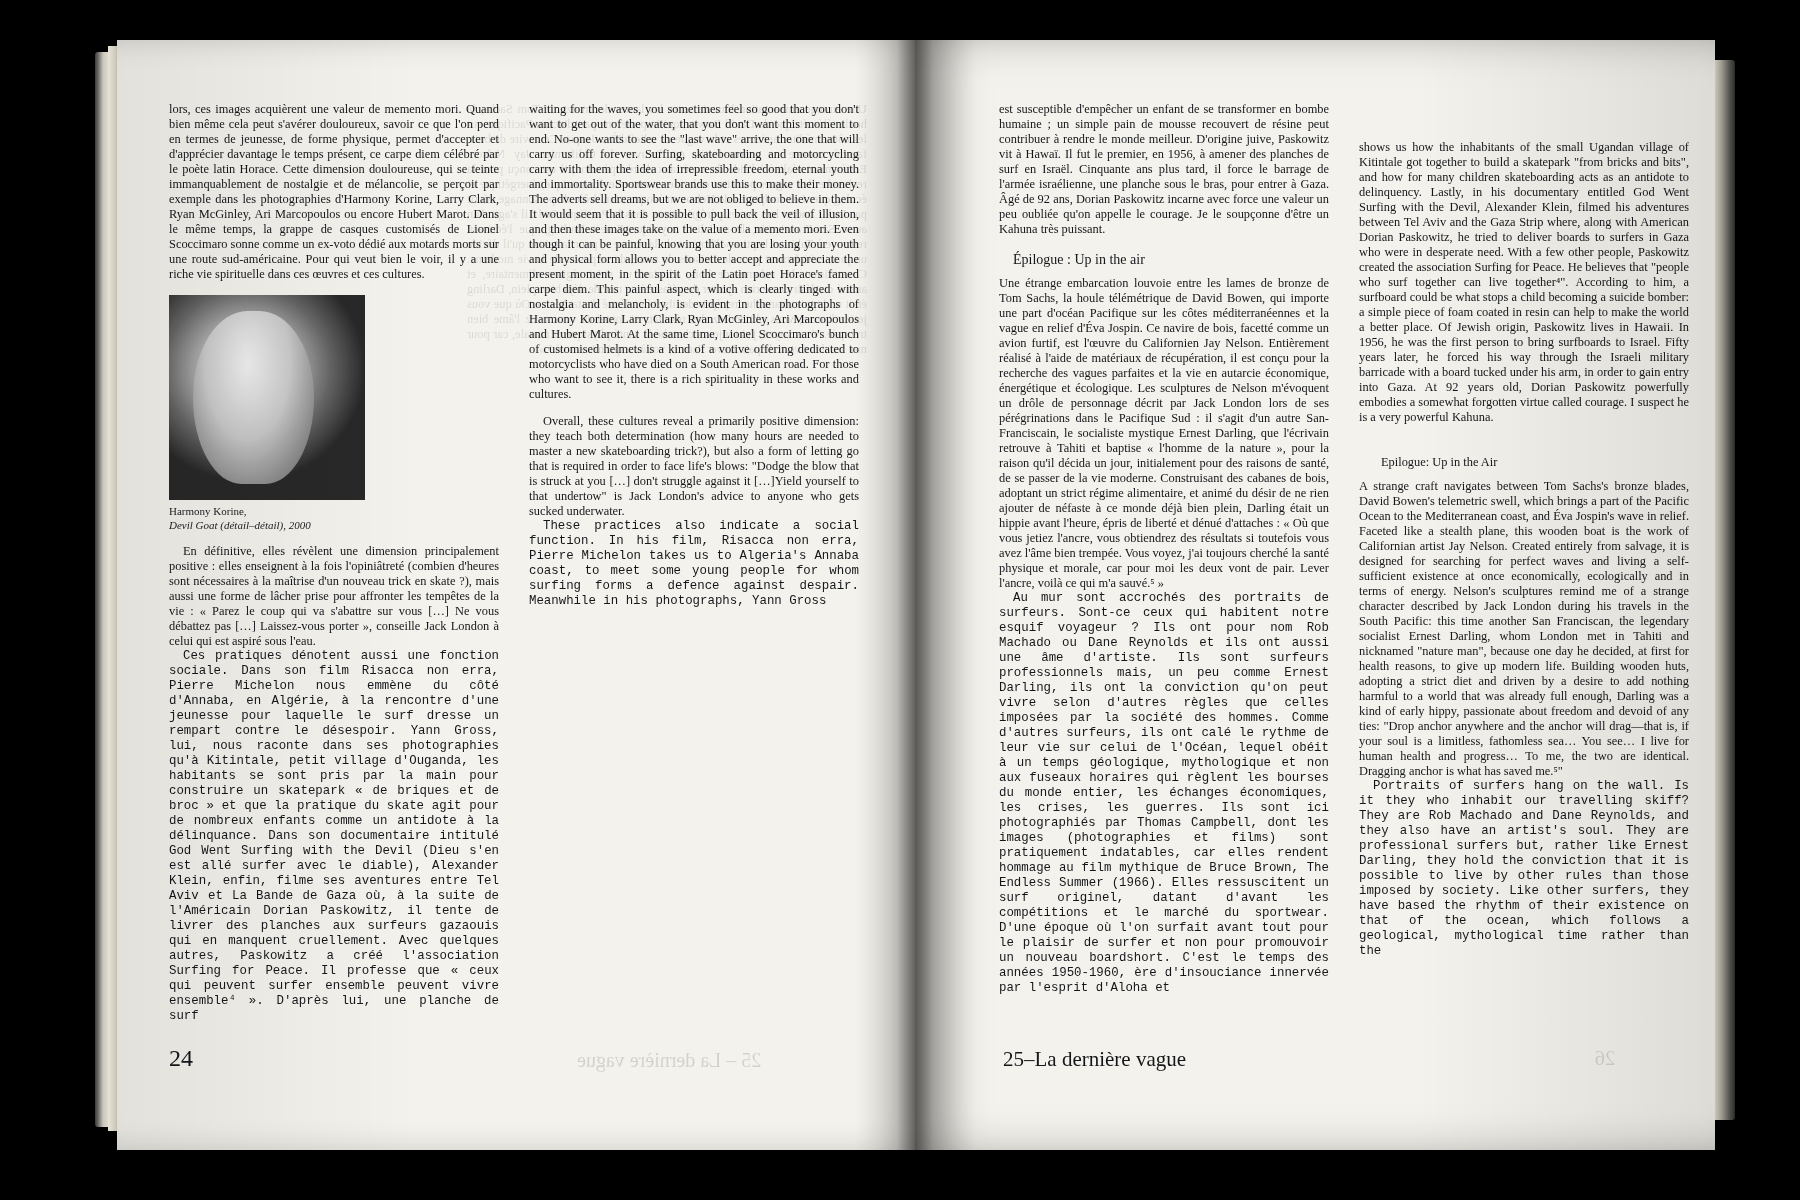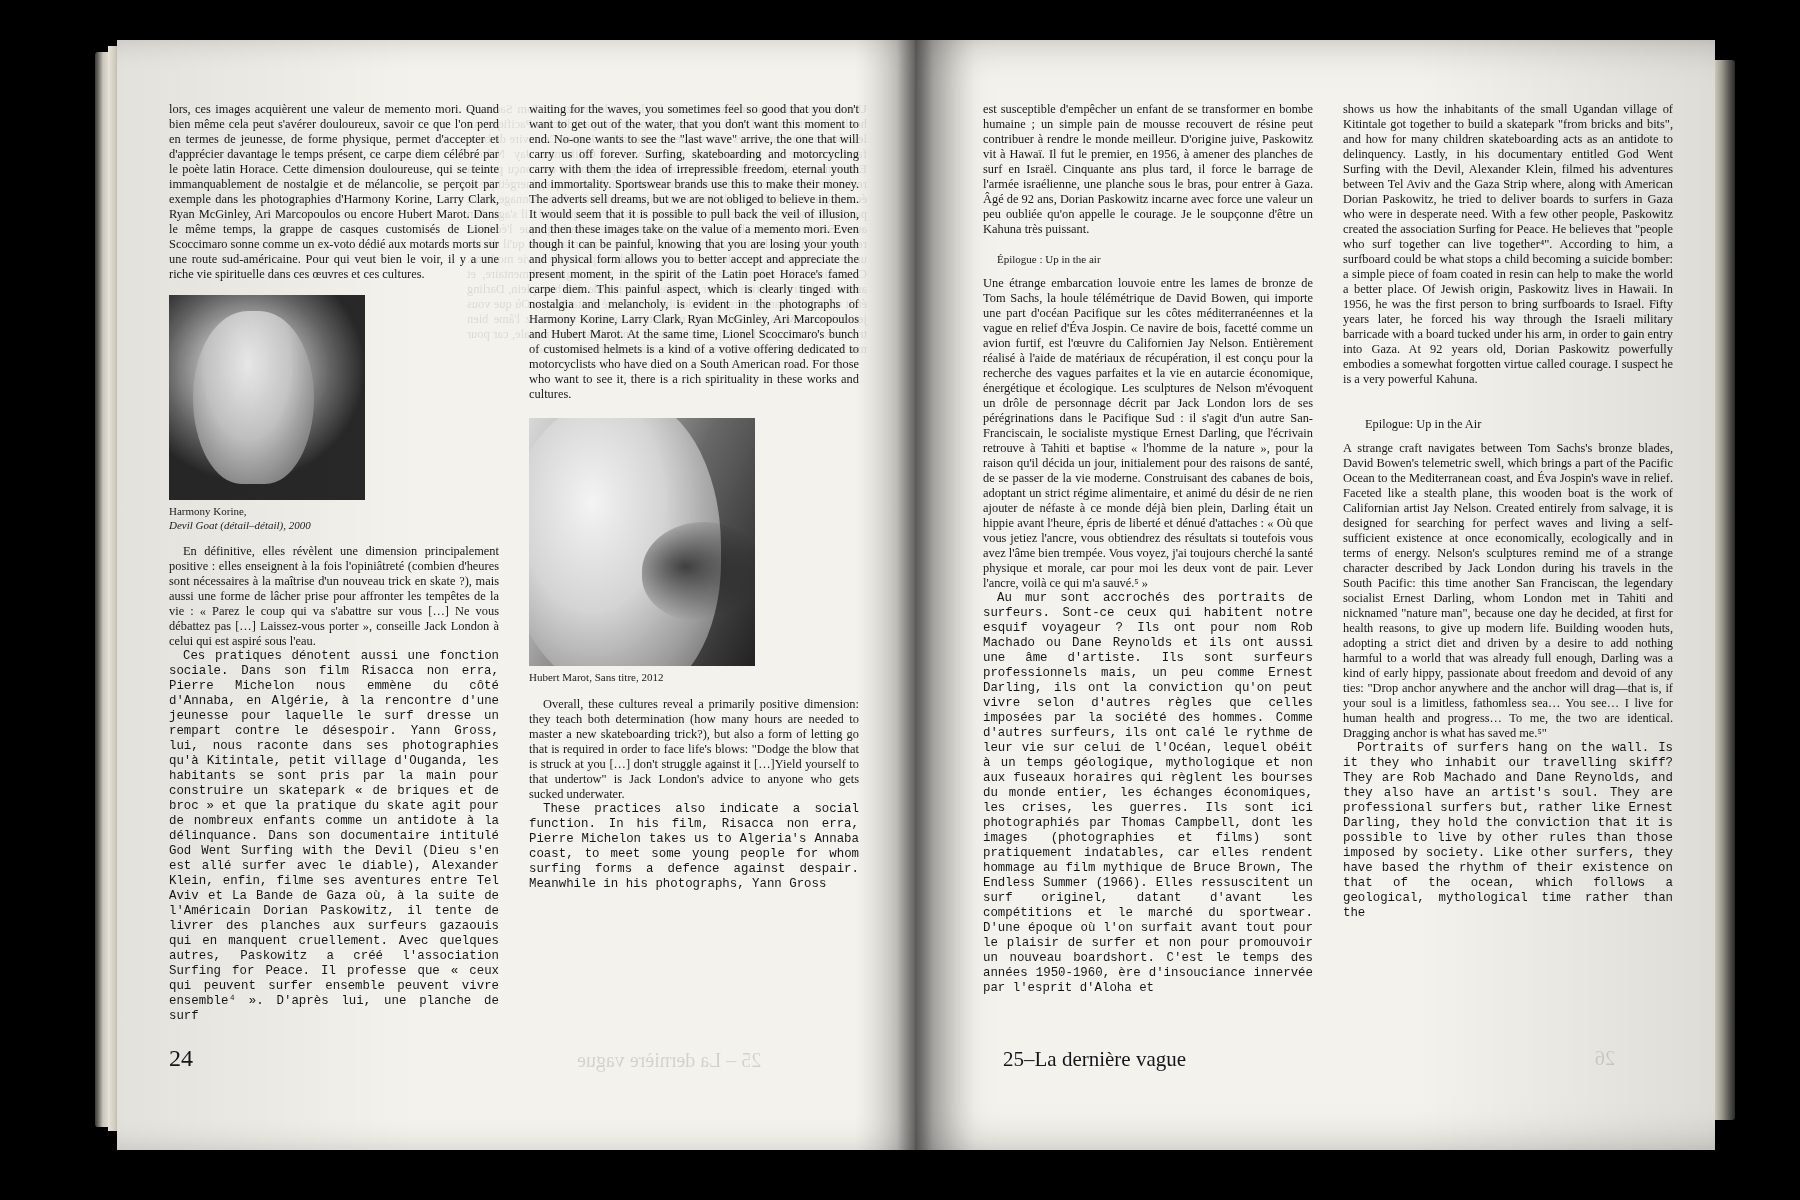--- a/index.html
+++ b/index.html
@@ -99,42 +99,42 @@
     pointer-events:none;
   }
 
   
   .cols {
     position: absolute;
     display: flex;
     gap: 30px;
   }
   .page.left .cols  { left: 52px;  top: 62px; width: 690px; }
-  .page.right .cols { left: 68px;  top: 62px; width: 690px; }
+  .page.right .cols { left: 84px;  top: 62px; width: 690px; align-items: center; }
 
   .col {
     width: 330px;
   }
 
   p.body {
     margin: 0 0 0 0;
     font-size: 12.4px;
     line-height: 15.0px;
     text-align: justify;
     color: #15161a;
     text-indent: 0;
     hyphens: auto;
   }
   p.body + p.body { text-indent: 14px; font-family: Liberation Mono, monospace; }
   p.body.indent { text-indent: 14px; }
 
   .it { font-style: italic; }
 
   .subhead {
-    font-size: 11px;
+    font-size: 14px;
     line-height: 15px;
     color: #15161a;
     margin: 15px 0 9px 14px;
   }
   .subhead-en {
     font-size: 12.4px;
     line-height: 15px;
     color: #15161a;
     margin: 30px 0 9px 22px;
   }
@@ -266,24 +266,20 @@
           </figure>
 
           <div class="spacer-s"></div>
           <p class="body indent">En définitive, elles révèlent une dimension principalement positive : elles enseignent à la fois l'opiniâtreté (combien d'heures sont nécessaires à la maîtrise d'un nouveau trick en skate ?), mais aussi une forme de lâcher prise pour affronter les tempêtes de la vie : « Parez le coup qui va s'abattre sur vous […] Ne vous débattez pas […] Laissez-vous porter », conseille Jack London à celui qui est aspiré sous l'eau.</p>
           <p class="body indent">Ces pratiques dénotent aussi une fonction sociale. Dans son film Risacca non erra, Pierre Michelon nous emmène du côté d'Annaba, en Algérie, à la rencontre d'une jeunesse pour laquelle le surf dresse un rempart contre le désespoir. Yann Gross, lui, nous raconte dans ses photographies qu'à Kitintale, petit village d'Ouganda, les habitants se sont pris par la main pour construire un skatepark « de briques et de broc » et que la pratique du skate agit pour de nombreux enfants comme un antidote à la délinquance. Dans son documentaire intitulé God Went Surfing with the Devil (Dieu s'en est allé surfer avec le diable), Alexander Klein, enfin, filme ses aventures entre Tel Aviv et La Bande de Gaza où, à la suite de l'Américain Dorian Paskowitz, il tente de livrer des planches aux surfeurs gazaouis qui en manquent cruellement. Avec quelques autres, Paskowitz a créé l'association Surfing for Peace. Il professe que « ceux qui peuvent surfer ensemble peuvent vivre ensemble⁴ ». D'après lui, une planche de surf</p>
         </div>
 
         <div class="col">
           <p class="body">waiting for the waves, you sometimes feel so good that you don't want to get out of the water, that you don't want this moment to end. No-one wants to see the "last wave" arrive, the one that will carry us off forever. Surfing, skateboarding and motorcycling carry with them the idea of irrepressible freedom, eternal youth and immortality. Sportswear brands use this to make their money. The adverts sell dreams, but we are not obliged to believe in them. It would seem that it is possible to pull back the veil of illusion, and then these images take on the value of a memento mori. Even though it can be painful, knowing that you are losing your youth and physical form allows you to better accept and appreciate the present moment, in the spirit of the Latin poet Horace's famed carpe diem. This painful aspect, which is clearly tinged with nostalgia and melancholy, is evident in the photographs of Harmony Korine, Larry Clark, Ryan McGinley, Ari Marcopoulos and Hubert Marot. At the same time, Lionel Scoccimaro's bunch of customised helmets is a kind of a votive offering dedicated to motorcyclists who have died on a South American road. For those who want to see it, there is a rich spirituality in these works and cultures.</p>
 
-          <figure class="fig2">
-            <div class="photo2"></div>
-            <figcaption class="caption">Hubert Marot, Sans titre, 2012</figcaption>
-          </figure>
 
           <div class="spacer-s"></div>
           <p class="body indent">Overall, these cultures reveal a primarily positive dimension: they teach both determination (how many hours are needed to master a new skateboarding trick?), but also a form of letting go that is required in order to face life's blows: "Dodge the blow that is struck at you […] don't struggle against it […]Yield yourself to that undertow" is Jack London's advice to anyone who gets sucked underwater.</p>
           <p class="body indent">These practices also indicate a social function. In his film, Risacca non erra, Pierre Michelon takes us to Algeria's Annaba coast, to meet some young people for whom surfing forms a defence against despair. Meanwhile in his photographs, Yann Gross</p>
         </div>
 
       </div>
 
       <div class="folio left">24</div>
       <div class="ghost-folio" style="left:460px; bottom:78px;">25 – La dernière vague</div>

